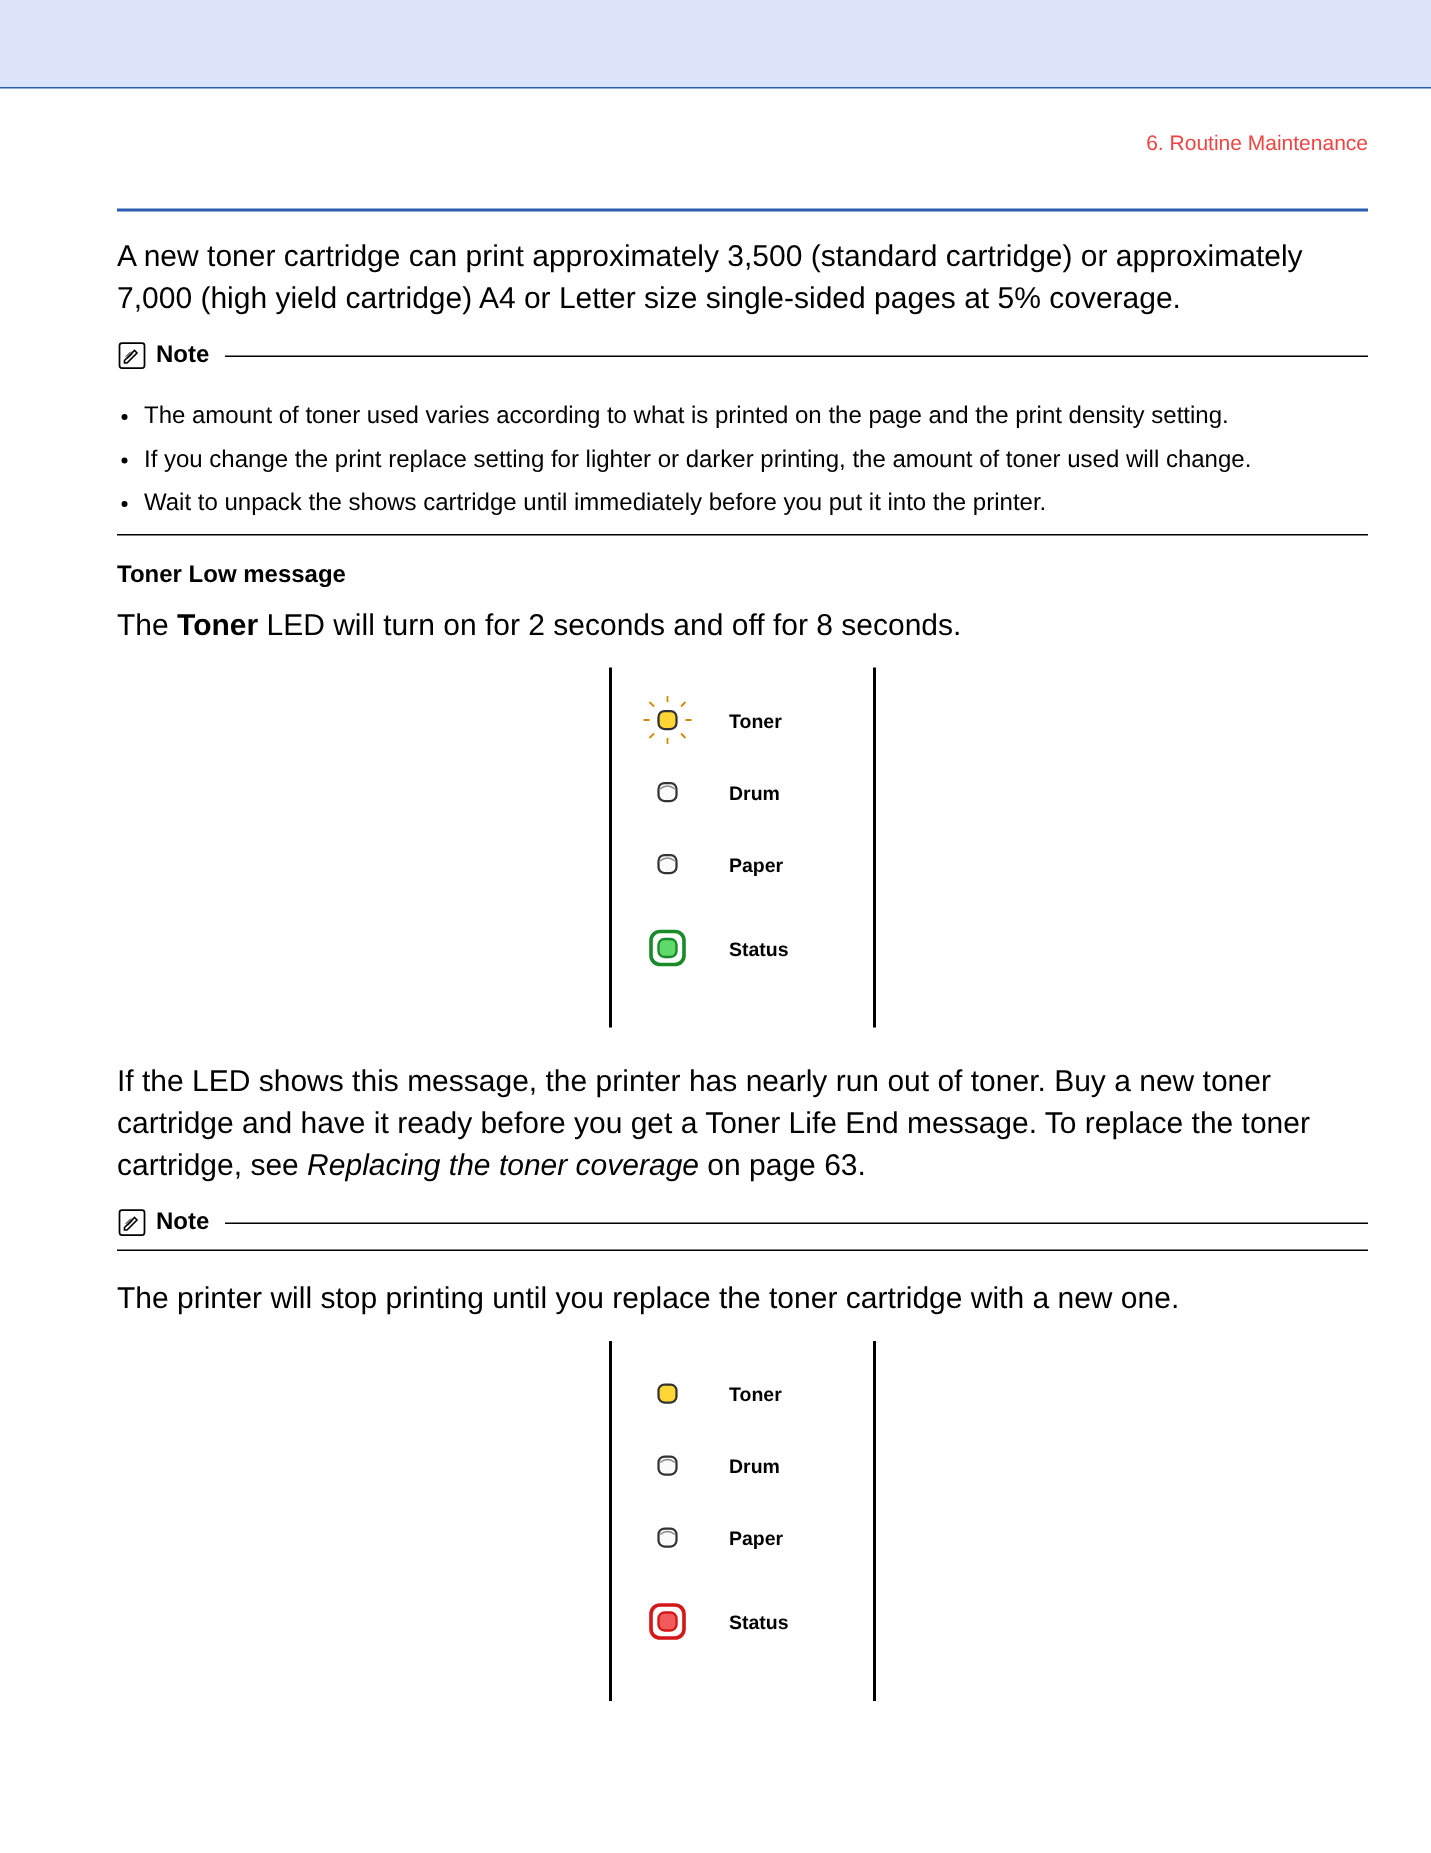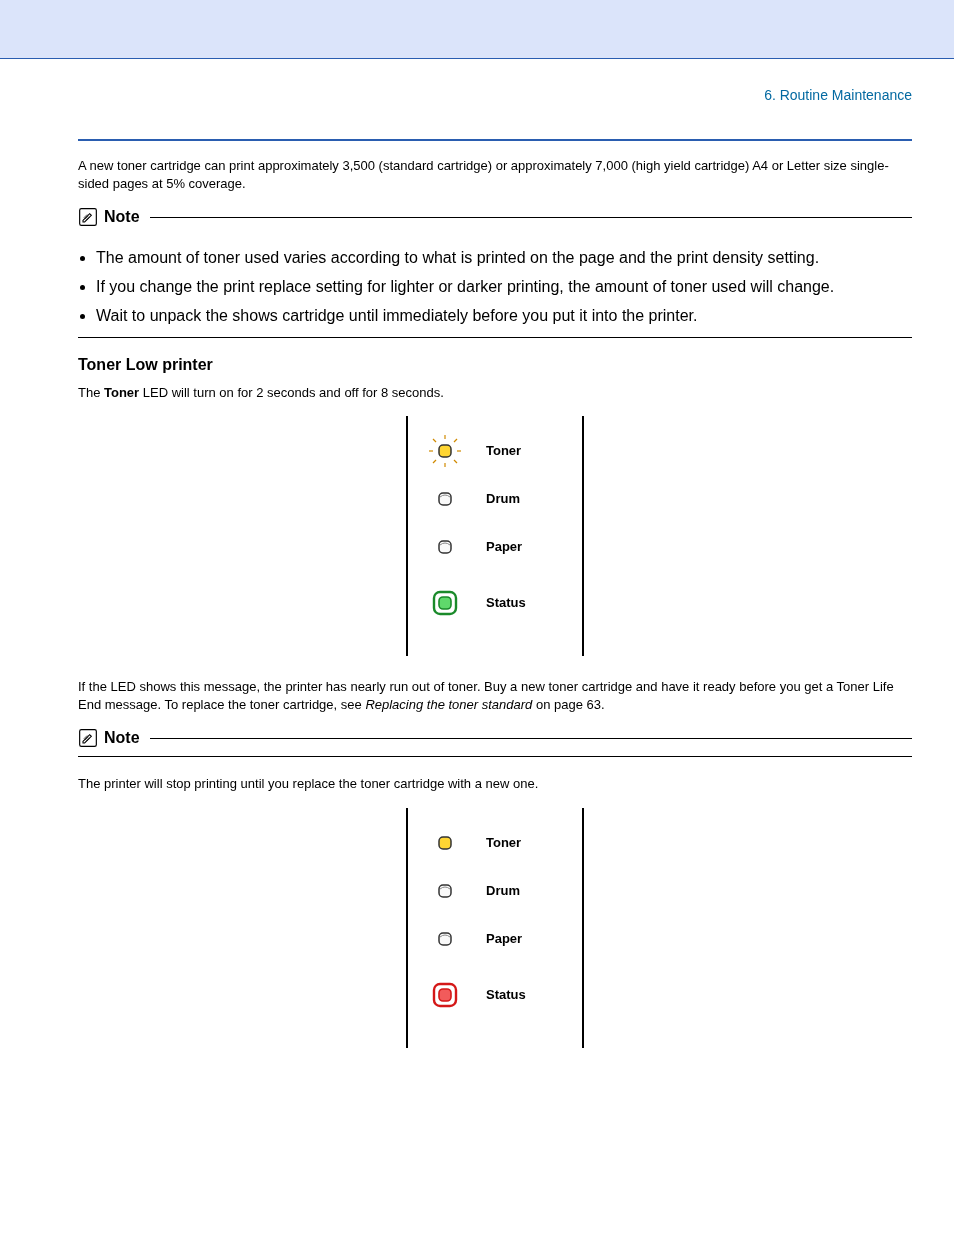--- a/index.html
+++ b/index.html
@@ -17,35 +17,35 @@
   .top-rule {
     height: 1px;
     background: #2a5db0;
   }
   .page {
     padding: 28px 42px 40px 78px;
   }
   .breadcrumb {
     text-align: right;
     font-size: 14px;
-    color: #0369a1;
+    color: #ef4444;
     margin-bottom: 36px;
   }
   .section-title {
     font-size: 22px;
     font-weight: bold;
     margin: 0 0 6px 0;
   }
   .title-rule {
     height: 2px;
     background: #2a5db0;
     margin: 0 0 16px 0;
   }
   .para {
-    font-size: 13px;
+    font-size: 20px;
     line-height: 1.4;
     margin: 0 0 14px 0;
   }
   .note-header {
     display: flex;
     align-items: center;
     font-weight: bold;
     font-size: 16px;
     margin: 6px 0 4px 0;
   }
@@ -132,21 +132,21 @@
     <span>Note</span>
     <span class="note-line"></span>
   </div>
   <ul class="bullets">
     <li>The amount of toner used varies according to what is printed on the page and the print density setting.</li>
     <li>If you change the print replace setting for lighter or darker printing, the amount of toner used will change.</li>
     <li>Wait to unpack the shows cartridge until immediately before you put it into the printer.</li>
   </ul>
   <div class="note-rule-bottom"></div>
 
-  <div class="subhead">Toner Low printer</div>
+  <div class="subhead">Toner Low message</div>
   <p class="para">
     <span>The </span><span class="bold">Toner</span><span> LED will turn on for 2 seconds and off for 8 seconds.</span>
   </p>
 
   <div class="panel-wrap">
     <div class="panel">
       <div class="led-row">
         <svg class="led-svg" viewBox="0 0 34 34">
           <g stroke="#d08a00" stroke-width="1.2">
             <line x1="17" y1="1" x2="17" y2="5"></line>
@@ -180,21 +180,21 @@
         <svg class="led-svg" viewBox="0 0 34 34">
           <rect x="6" y="6" width="22" height="22" rx="6" fill="none" stroke="#1a8a2a" stroke-width="2.4"></rect>
           <rect x="11" y="11" width="12" height="12" rx="4" fill="#5fd96b" stroke="#1a8a2a" stroke-width="1.6"></rect>
         </svg>
         <span class="led-label">Status</span>
       </div>
     </div>
   </div>
 
   <p class="para">
-    <span>If the LED shows this message, the printer has nearly run out of toner. Buy a new toner cartridge and have it ready before you get a Toner Life End message. To replace the toner cartridge, see </span><span class="italic">Replacing the toner standard</span><span> on page 63.</span>
+    <span>If the LED shows this message, the printer has nearly run out of toner. Buy a new toner cartridge and have it ready before you get a Toner Life End message. To replace the toner cartridge, see </span><span class="italic">Replacing the toner coverage</span><span> on page 63.</span>
   </p>
 
   <div class="note-header">
     <svg class="note-icon" viewBox="0 0 24 24">
       <rect x="2" y="2" width="20" height="20" rx="2" fill="none" stroke="#000" stroke-width="1.4"></rect>
       <path d="M6 16 L14 8 L16 10 L8 18 L6 18 Z" fill="none" stroke="#000" stroke-width="1.3"></path>
       <path d="M7 13 L11 9 M8.5 14.5 L12.5 10.5 M10 16 L14 12" stroke="#000" stroke-width="0.8" fill="none"></path>
     </svg>
     <span>Note</span>
     <span class="note-line"></span>

